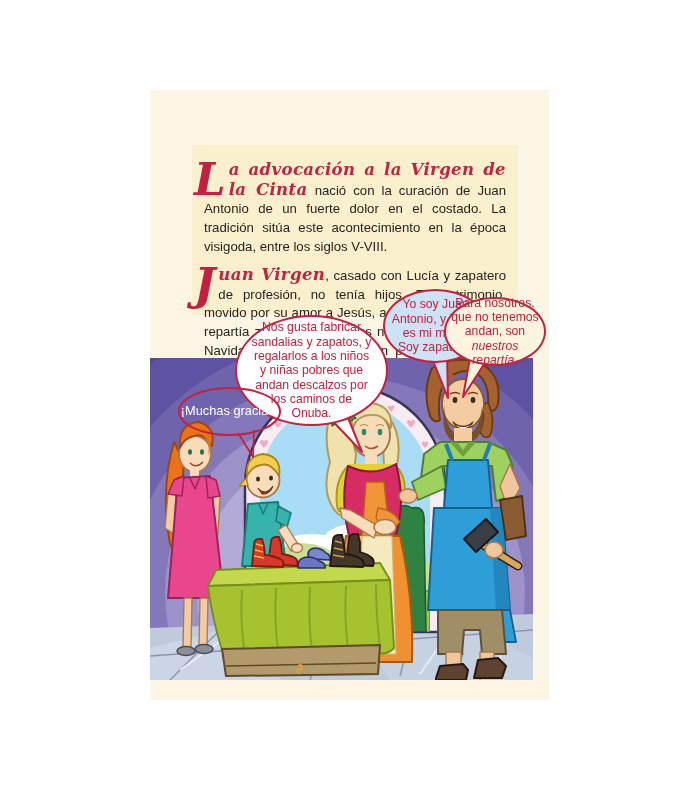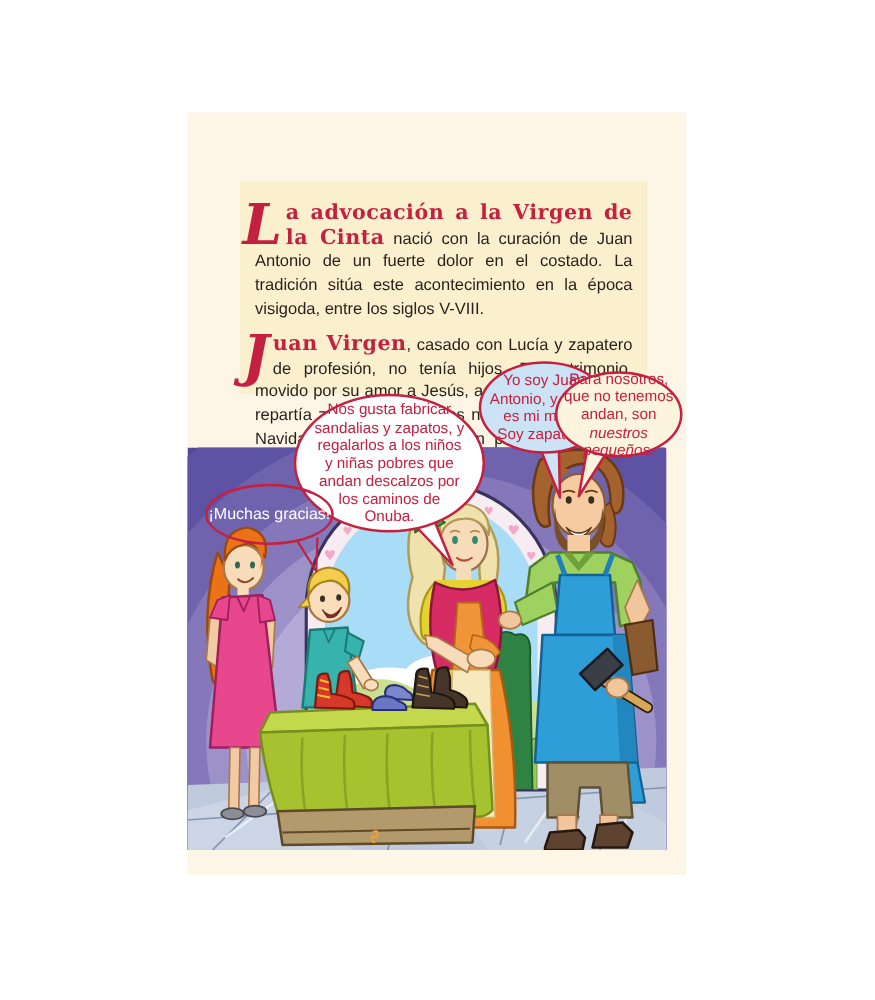--- a/index.html
+++ b/index.html
@@ -20,35 +20,35 @@
     color:#29221F;font-size:13.2px;line-height:18.6px;text-align:justify;
   }
   .p1{top:58px;}
   .p2{top:163px;}
   .dropcap{
     float:left;
     font-family:"DejaVu Serif",serif;font-style:italic;font-weight:bold;
     color:#C4203F;font-size:45px;line-height:35px;margin:1px 3px 0 -10px;
   }
   .script-lead{
-    font-family:"DejaVu Serif",serif;font-weight:bold;
+    font-family:"DejaVu Serif",serif;font-style:italic;font-weight:bold;
     color:#C4203F;font-size:16.5px;letter-spacing:0.4px;
   }
   .illustration{position:absolute;left:0;top:268px;z-index:3;}
   .tails{position:absolute;left:0;top:0;width:399px;height:610px;z-index:4;pointer-events:none;}
   .bubble{
     position:absolute;z-index:5;border:2.5px solid #C4203F;border-radius:50%;
     display:flex;align-items:center;justify-content:center;text-align:center;
     color:#C4203F;font-size:12.2px;line-height:14.3px;box-sizing:border-box;
   }
   .bubble-juan{left:233px;top:199px;width:105px;height:74px;background:#CBE3F4;padding:2px 6px;}
   .bubble-lucia{left:294px;top:207px;width:102px;height:69px;background:#FDF4DE;padding:2px 5px;}
   .bubble-both{left:85px;top:225px;width:153px;height:111px;background:#FFFFFF;padding:16px 13px;}
   .bubble-gracias{
-    left:14px;top:297px;width:103px;height:49px;background:transparent;
+    left:28px;top:297px;width:103px;height:49px;background:transparent;
     border-width:2px;color:#FFFFFF;font-size:12.8px;
   }
 </style>
 </head>
 <body>
 
 <div class="page">
 
   <div class="text-panel"></div>
 
@@ -264,20 +264,20 @@
 
   <div class="bubble bubble-both">
     <span>Nos gusta fabricar sandalias y zapatos, y regalarlos a los niños y niñas pobres que andan descalzos por los caminos de Onuba.</span>
   </div>
 
   <div class="bubble bubble-juan">
     <span>Yo soy Juan Antonio, y Lucía es mi mujer. Soy zapatero.</span>
   </div>
 
   <div class="bubble bubble-lucia">
-    <span><span>Para nosotros, que no tenemos andan, son </span><i>nuestros pequeños</i><span>.</span></span>
+    <span><span>Para nosotros, que no tenemos andan, son </span><i>nuestros repartía</i><span>.</span></span>
   </div>
 
   <div class="bubble bubble-gracias">
     <span>¡Muchas gracias!</span>
   </div>
 
 </div>
 
 </body></html>

